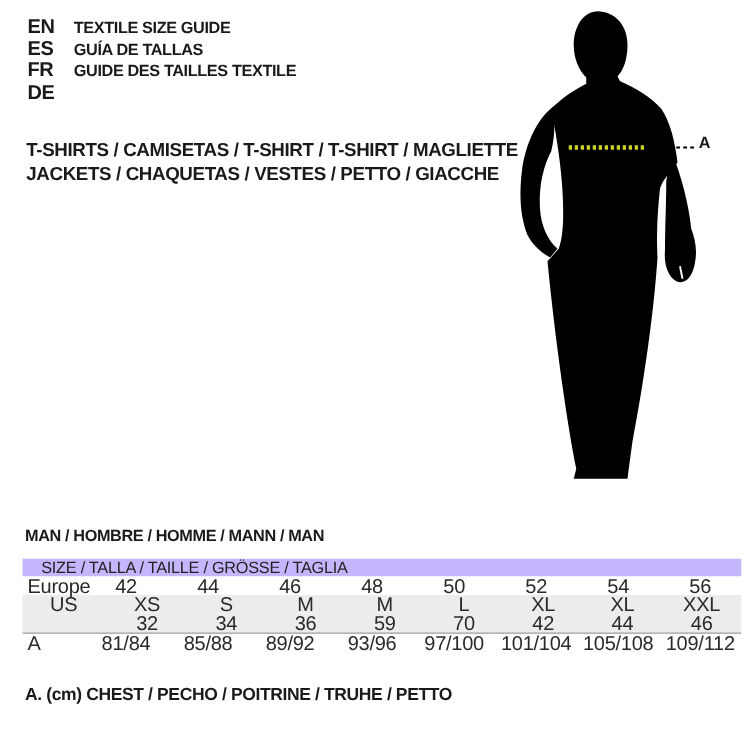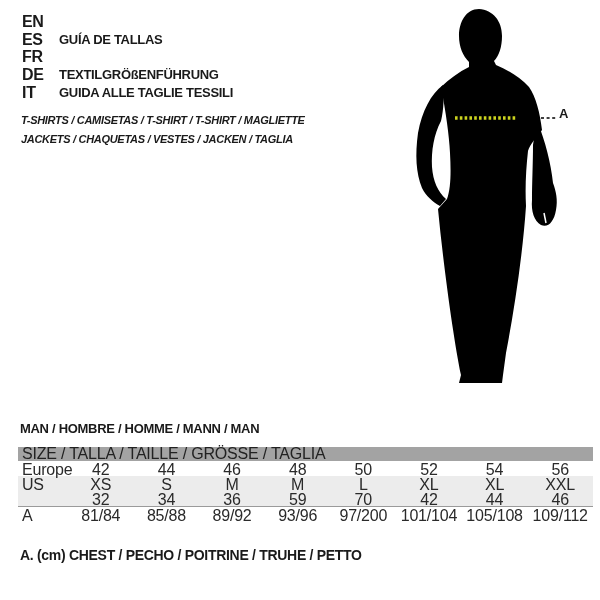--- a/index.html
+++ b/index.html
@@ -8,65 +8,62 @@
     font-family:"Liberation Sans","DejaVu Sans",sans-serif;
     color:#1a1a1a;overflow:hidden;
   }
   
   .lang-list{position:absolute;left:22px;top:13px;}
   .lang-row{display:flex;line-height:17.7px;}
   .lang-code{width:37px;font-weight:bold;font-size:16px;letter-spacing:-0.3px;}
   .lang-label{font-weight:bold;font-size:13px;letter-spacing:-0.3px;white-space:nowrap;}
   
   .cats{position:absolute;left:21px;top:111px;}
-  .cat-line{font-weight:bold;font-size:11px;letter-spacing:-0.3px;line-height:19px;white-space:nowrap;font-style:italic;}
+  .cat-line{font-weight:bold;font-size:15px;letter-spacing:-0.3px;line-height:19px;white-space:nowrap;}
   
   .figure-wrap{position:absolute;left:405px;top:3px;width:175px;height:390px;}
   .measure-label{position:absolute;left:559px;top:106px;font-weight:bold;font-size:13px;}
   
   .man-title{position:absolute;left:20px;top:421px;font-weight:bold;font-size:13px;letter-spacing:-0.3px;white-space:nowrap;}
   
   .size-table{position:absolute;left:18px;top:447px;width:575px;}
-  .thead{background:#a3a3a3;height:14px;line-height:14px;font-size:16px;color:#222;
-         padding-left:4px;letter-spacing:-0.2px;}
+  .thead{background:#c4b5fd;height:14px;line-height:14px;font-size:13px;color:#222;
+         padding-left:15px;letter-spacing:-0.2px;}
   .trow{display:flex;height:15px;font-size:16px;color:#2a2a2a;letter-spacing:-0.2px;}
-  .trow.stripe{background:#ececec;}
+  .trow.stripe{background:#ececec;padding-left:18px;}
   .trow.topline{border-top:1px solid #9a9a9a;}
   .tlabel{width:50px;padding-left:4px;box-sizing:border-box;}
   .tcell{flex:1;text-align:center;}
   
   .footnote{position:absolute;left:20px;top:547px;font-weight:bold;font-size:14px;letter-spacing:-0.3px;white-space:nowrap;}
 </style>
 </head>
 <body>
 
 <div class="lang-list">
   <div class="lang-row">
     <span class="lang-code">EN</span>
+    <span class="lang-label">TEXTILE SIZE GUIDE</span>
   </div>
   <div class="lang-row">
     <span class="lang-code">ES</span>
     <span class="lang-label">GUÍA DE TALLAS</span>
   </div>
   <div class="lang-row">
     <span class="lang-code">FR</span>
+    <span class="lang-label">GUIDE DES TAILLES TEXTILE</span>
   </div>
   <div class="lang-row">
     <span class="lang-code">DE</span>
-    <span class="lang-label">TEXTILGRÖßENFÜHRUNG</span>
-  </div>
-  <div class="lang-row">
-    <span class="lang-code">IT</span>
-    <span class="lang-label">GUIDA ALLE TAGLIE TESSILI</span>
   </div>
 </div>
 
 <div class="cats">
   <div class="cat-line">T-SHIRTS / CAMISETAS / T-SHIRT / T-SHIRT / MAGLIETTE</div>
-  <div class="cat-line">JACKETS / CHAQUETAS / VESTES / JACKEN / TAGLIA</div>
+  <div class="cat-line">JACKETS / CHAQUETAS / VESTES / PETTO / GIACCHE</div>
 </div>
 
 <div class="figure-wrap">
   <svg width="175" height="390" viewBox="0 0 175 390">
 
     <path fill="#000000" d="
       M 74 6
       C 88 7 97 18 97 33
       C 97 44 94 53 89 58
       L 91 62
@@ -154,20 +151,20 @@
     <span class="tcell">44</span>
     <span class="tcell">46</span>
   </div>
 
   <div class="trow topline">
     <span class="tlabel">A</span>
     <span class="tcell">81/84</span>
     <span class="tcell">85/88</span>
     <span class="tcell">89/92</span>
     <span class="tcell">93/96</span>
-    <span class="tcell">97/200</span>
+    <span class="tcell">97/100</span>
     <span class="tcell">101/104</span>
     <span class="tcell">105/108</span>
     <span class="tcell">109/112</span>
   </div>
 </div>
 
 <div class="footnote">A. (cm) CHEST / PECHO / POITRINE / TRUHE / PETTO</div>
 
 </body></html>

